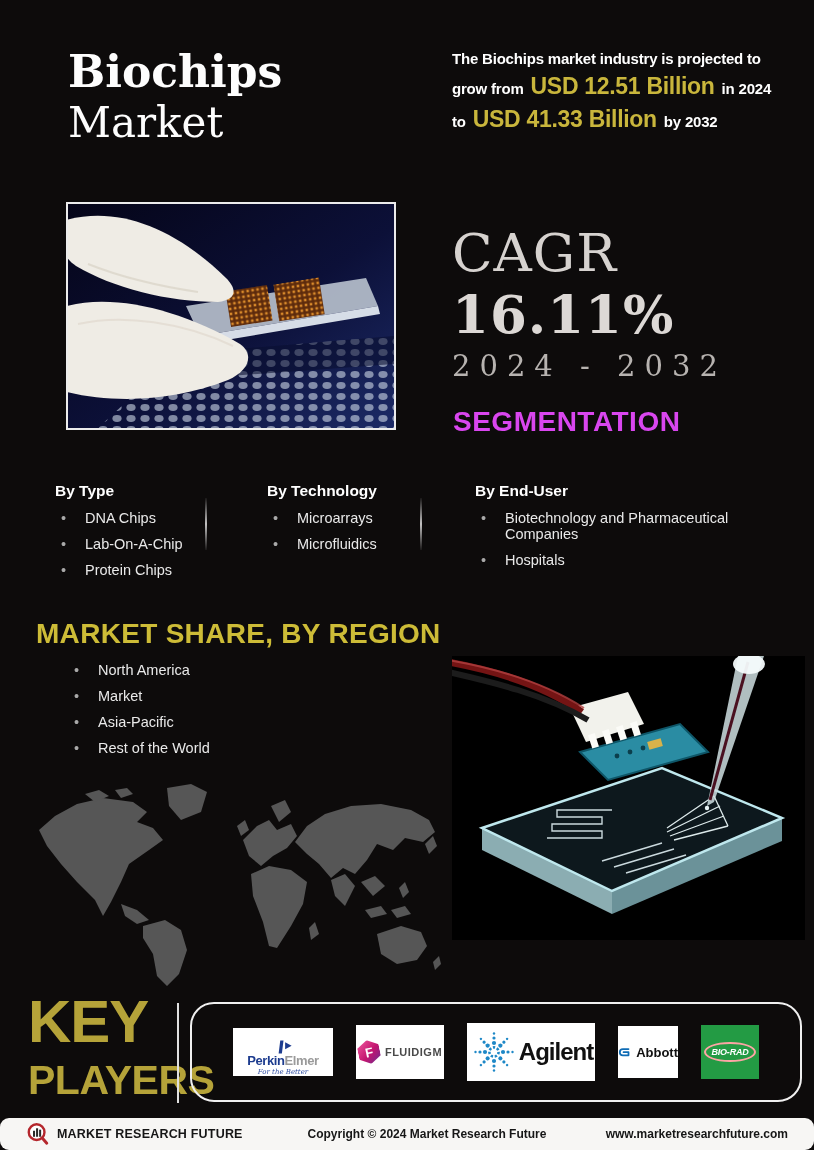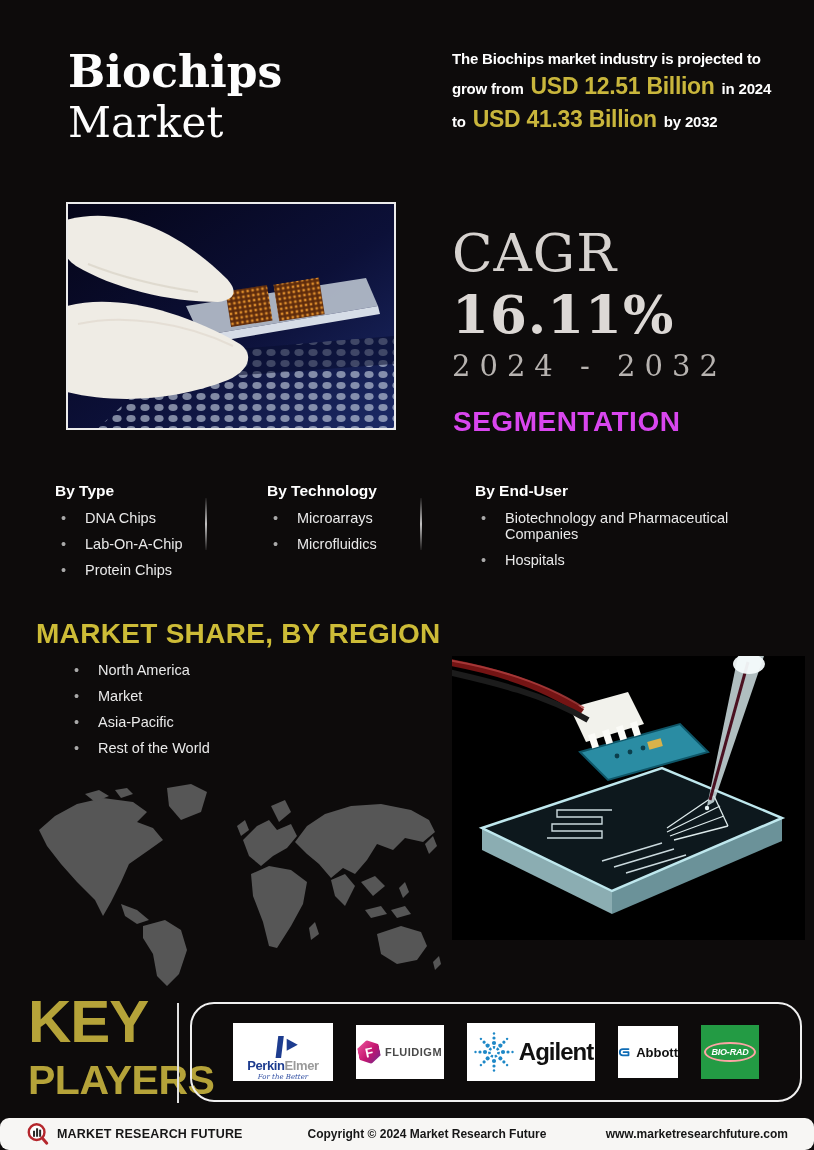--- a/index.html
+++ b/index.html
@@ -56,21 +56,21 @@
 
   
   .kp-heading { position:absolute; left:28px; top:992px; color:#b5a339; font-weight:700; line-height:1; }
   .kp-heading .k1 { display:block; font-size:60px; letter-spacing:-1px; }
   .kp-heading .k2 { display:block; font-size:41px; margin-top:8px; letter-spacing:-0.5px; }
   .kp-div { position:absolute; left:177px; top:1003px; width:2px; height:100px; background:#e0e0e0; }
   .logo-panel { position:absolute; left:190px; top:1002px; width:612px; height:100px;
                 border:2px solid #f0f0f0; border-radius:24px;
                 display:flex; align-items:center; justify-content:space-evenly; padding:0 18px; }
   .logo-card { background:#fff; display:flex; flex-direction:column; align-items:center; justify-content:center; }
-  .pe-card { width:100px; height:58px; padding-top:12px; }
+  .pe-card { width:100px; height:48px; padding-top:12px; }
   .pe-name { font-size:13px; font-weight:700; letter-spacing:-0.4px; line-height:1; }
   .pe-name .p1 { color:#1d3c8f; } .pe-name .p2 { color:#9a9a9a; }
   .pe-tag { font-family:"DejaVu Serif", serif; font-style:italic; font-size:7px; color:#2b4aa0; margin-top:1px; }
   .fl-card { width:88px; height:54px; flex-direction:row; gap:5px; }
   .fl-hex { width:22px; height:24px; background:linear-gradient(140deg,#f0589e 0%,#c3156f 55%,#6a2c91 100%);
             clip-path:polygon(50% 0,100% 27%,100% 73%,50% 100%,0 73%,0 27%);
             color:#fff; font-weight:700; font-size:13px; display:flex; align-items:center; justify-content:center;
             transform:rotate(-12deg); }
   .fl-name { font-size:11px; font-weight:700; color:#4a4a4a; letter-spacing:0.5px; }
   .ag-card { width:128px; height:58px; flex-direction:row; gap:0; }

